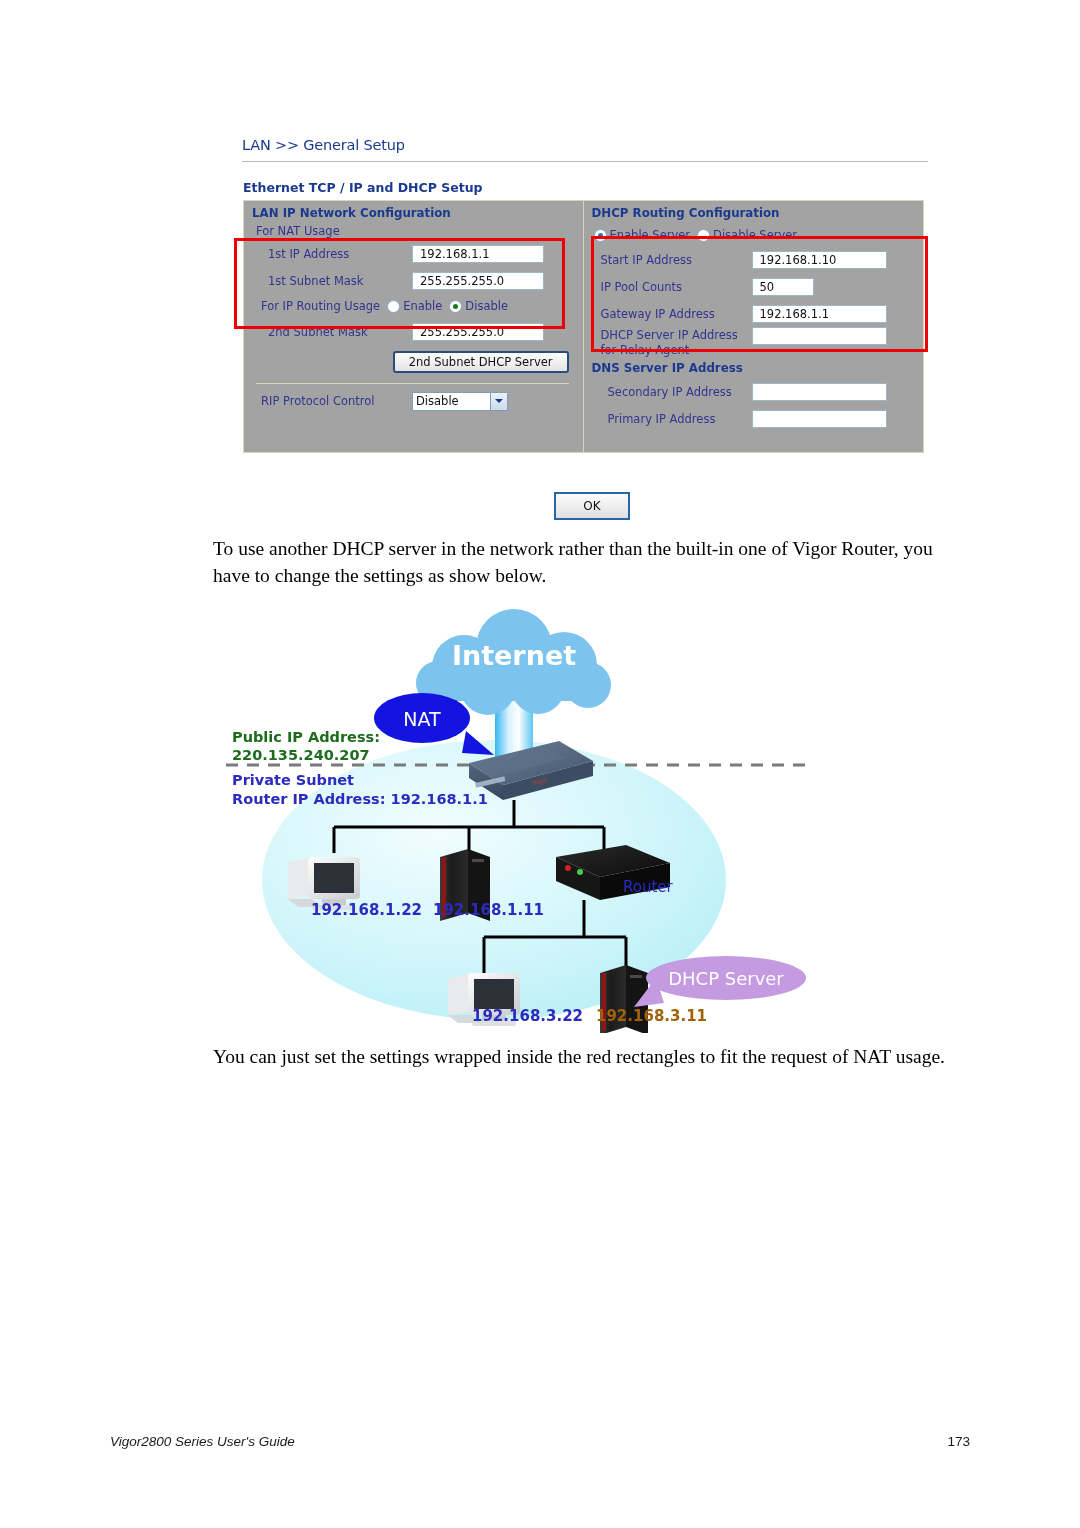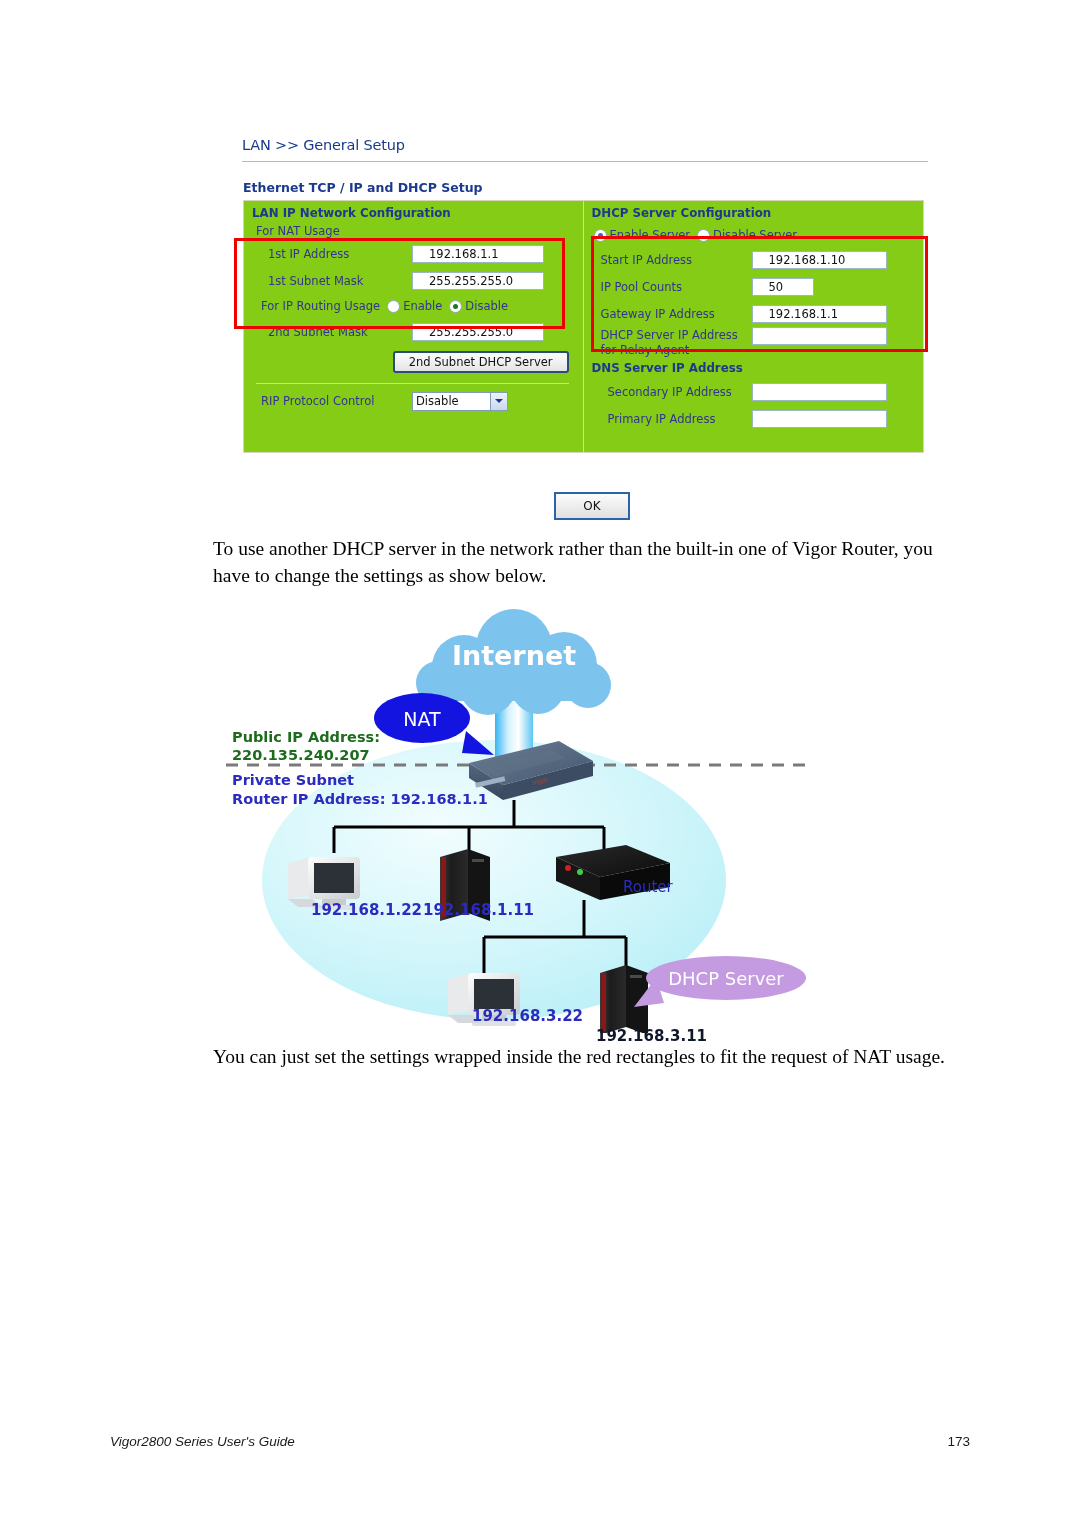--- a/index.html
+++ b/index.html
@@ -45,21 +45,21 @@
     color: #1b3a8f;
     padding-left: 11px;
     margin-top: 18px;
   }
   .panels {
     margin: 5px 0 0 11px;
     width: 681px;
     border: 1px solid #d9d4bd;
     border-top: 1px solid #d9d4bd;
     display: flex;
-    background: #84cc16;
+    background: #a3a3a3;
     height: 253px;
     box-sizing: border-box;
   }
   .panel {
     box-sizing: border-box;
     padding: 5px 8px 0 8px;
     position: relative;
   }
   .panel-left {
     width: 340px;
@@ -96,21 +96,21 @@
   }
   .tbox {
     box-sizing: border-box;
     height: 18px;
     border: 1px solid #9ab7c4;
     background: #ffffff;
     font-family: "DejaVu Sans", sans-serif;
     font-size: 11.5px;
     color: #111;
     line-height: 16px;
-    padding: 0 16px;
+    padding: 0 7px;
     width: 132px;
     overflow: hidden;
     white-space: nowrap;
   }
   .tbox.narrow { width: 62px; }
   .tbox.wide { width: 135px; }
   .radio-line {
     display: flex;
     align-items: center;
     font-size: 11.5px;
@@ -239,24 +239,24 @@
     position: absolute;
     font-family: "DejaVu Sans", sans-serif;
     font-weight: bold;
     white-space: nowrap;
   }
   .lbl-public { color:#1d6b1d; font-size:14.5px; left:6px; top:134px; }
   .lbl-publicip { color:#1d6b1d; font-size:14.5px; left:6px; top:152px; }
   .lbl-private { color:#2b2bbf; font-size:14.5px; left:6px; top:177px; }
   .lbl-routerip { color:#2b2bbf; font-size:14.5px; left:6px; top:196px; }
   .lbl-ip1 { color:#2b2bbf; font-size:15px; left:85px; top:306px; }
-  .lbl-ip2 { color:#2b2bbf; font-size:15px; left:197px; top:306px; }
+  .lbl-ip2 { color:#2b2bbf; font-size:15px; left:207px; top:306px; }
   .lbl-router { color:#2b2bbf; font-size:15px; left:397px; top:283px; font-weight:normal; }
   .lbl-ip3 { color:#2b2bbf; font-size:15px; left:246px; top:412px; }
-  .lbl-ip4 { color:#0f172a; font-size:15px; left:370px; top:412px;margin-top:20px; }
+  .lbl-ip4 { color:#a16207; font-size:15px; left:370px; top:412px; }
 
   .footer {
     position: absolute;
     left: 110px;
     top: 1434px;
     width: 860px;
     display: flex;
     justify-content: space-between;
     font-family: "Liberation Sans", sans-serif;
     font-style: italic;
@@ -316,21 +316,21 @@
         <span class="select">
           <span class="cv">Disable</span>
           <span class="arrowbox">
               <i></i>
             </span>
         </span>
       </div>
     </div>
 
     <div class="panel panel-right">
-      <div class="panel-head">DHCP Server Configuration</div>
+      <div class="panel-head">DHCP Routing Configuration</div>
 
       <div class="radio-line" style="height:22px">
         <span class="radio on blue" style="margin-left:2px"></span>
         <span>Enable Server</span>
         <span class="radio"></span>
         <span>Disable Server</span>
       </div>
 
 
       <div class="row">

